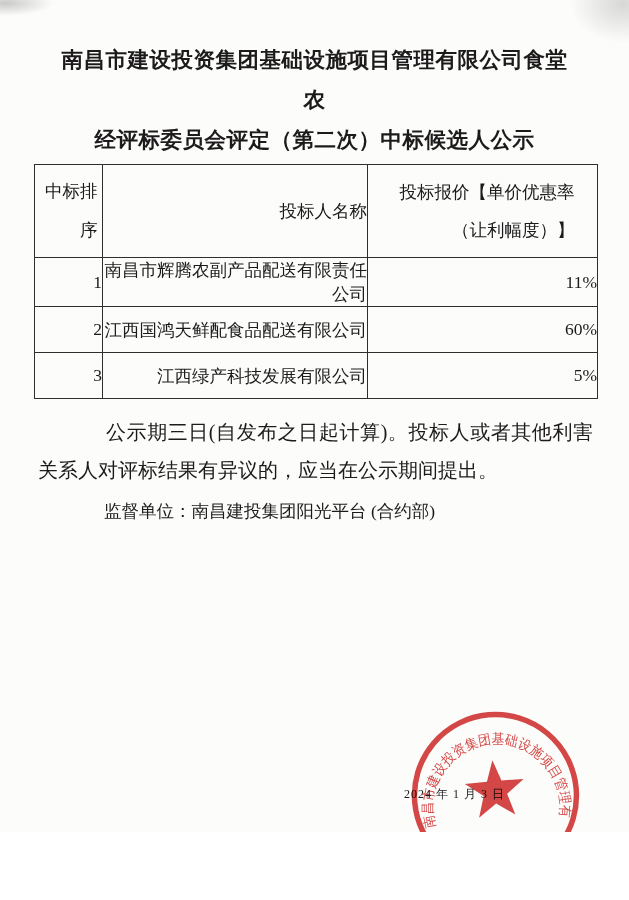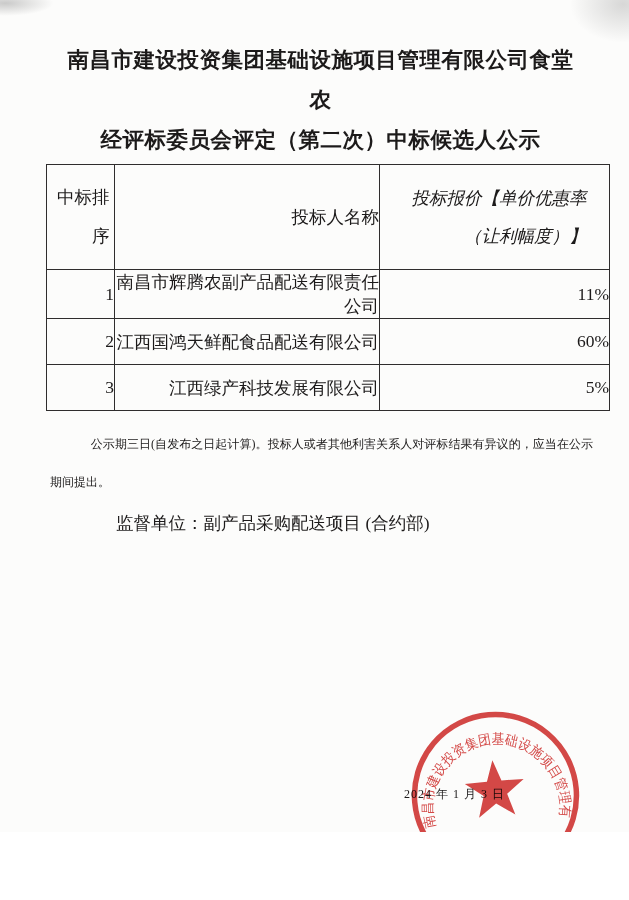--- a/index.html
+++ b/index.html
@@ -5,21 +5,20 @@
   * { margin:0; padding:0; box-sizing:border-box; }
   html,body { background:#ffffff; }
   .page {
     position:relative;
     width:629px; height:832px;
     margin:0 auto;
     background:#fcfcfb;
     color:#1c1a1a;
     font-family:"Liberation Serif","DejaVu Serif",serif;
     overflow:hidden;
-    padding-left:12px;
   }
   .smudge-tl {
     position:absolute; left:0; top:0; width:54px; height:16px;
     background:radial-gradient(ellipse at 10% 20%, rgba(120,120,120,.38), rgba(120,120,120,0) 70%);
   }
   .smudge-tr {
     position:absolute; right:0; top:0; width:58px; height:42px;
     background:radial-gradient(ellipse at 90% 10%, rgba(130,130,130,.30), rgba(130,130,130,0) 72%);
   }
   .title {
@@ -45,24 +44,24 @@
     font-size:17.5px;
   }
   .bid-table th, .bid-table td {
     border:1.6px solid #2f2d2d;
     text-align:right; vertical-align:middle;
     font-weight:400; padding:0;
   }
   .bid-table tr.hdr { height:77px; }
   .bid-table tr.row { height:46px; }
   .hdr-wrap-rank { max-width:58px; margin:0 auto; line-height:39px; }
-  .hdr-wrap-rate { max-width:184px; margin:14px auto; line-height:38px;font-style:italic; }
+  .hdr-wrap-rate { max-width:184px; margin:8px auto; line-height:38px; }
   .notice-par {
     margin:14px 36px 0 38px;
-    font-size:12px; line-height:38px;
+    font-size:20px; line-height:38px;
     text-align:justify; text-justify:inter-character;
     text-indent:3.4em;
   }
   .sub-line {
     margin:2px 36px 0 104px;
     font-size:17.5px; line-height:40px;
   }
   .bidder-line {
     position:absolute; left:160px; top:748px;
     font-size:17.5px; line-height:26px; white-space:nowrap;
@@ -130,21 +129,21 @@
       <tr class="row">
         <td>3</td>
         <td>江西绿产科技发展有限公司</td>
         <td>5%</td>
       </tr>
     </tbody>
   </table>
 
   <p class="notice-par">公示期三日(自发布之日起计算)。投标人或者其他利害关系人对评标结果有异议的，应当在公示期间提出。</p>
 
-  <div class="sub-line">监督单位：副产品采购配送项目 (合约部)</div>
+  <div class="sub-line">监督单位：南昌建投集团阳光平台 (合约部)</div>
 
 
   <div class="date-line">2024 年 1 月 3 日</div>
 
   <svg class="seal" viewBox="0 0 178 178" xmlns="http://www.w3.org/2000/svg">
     <defs>
       <path id="sealArcTop" d="M 26.0 114.5 A 64 64 0 1 1 151.0 114.5" fill="none"></path>
       <path id="sealArcBottom" d="M 43.5 142.0 A 70 70 0 0 0 133.5 142.0" fill="none"></path>
     </defs>
     <circle cx="88.5" cy="88.5" r="81" fill="none" stroke="#d1302e" stroke-width="5.5" opacity="0.95"></circle>

